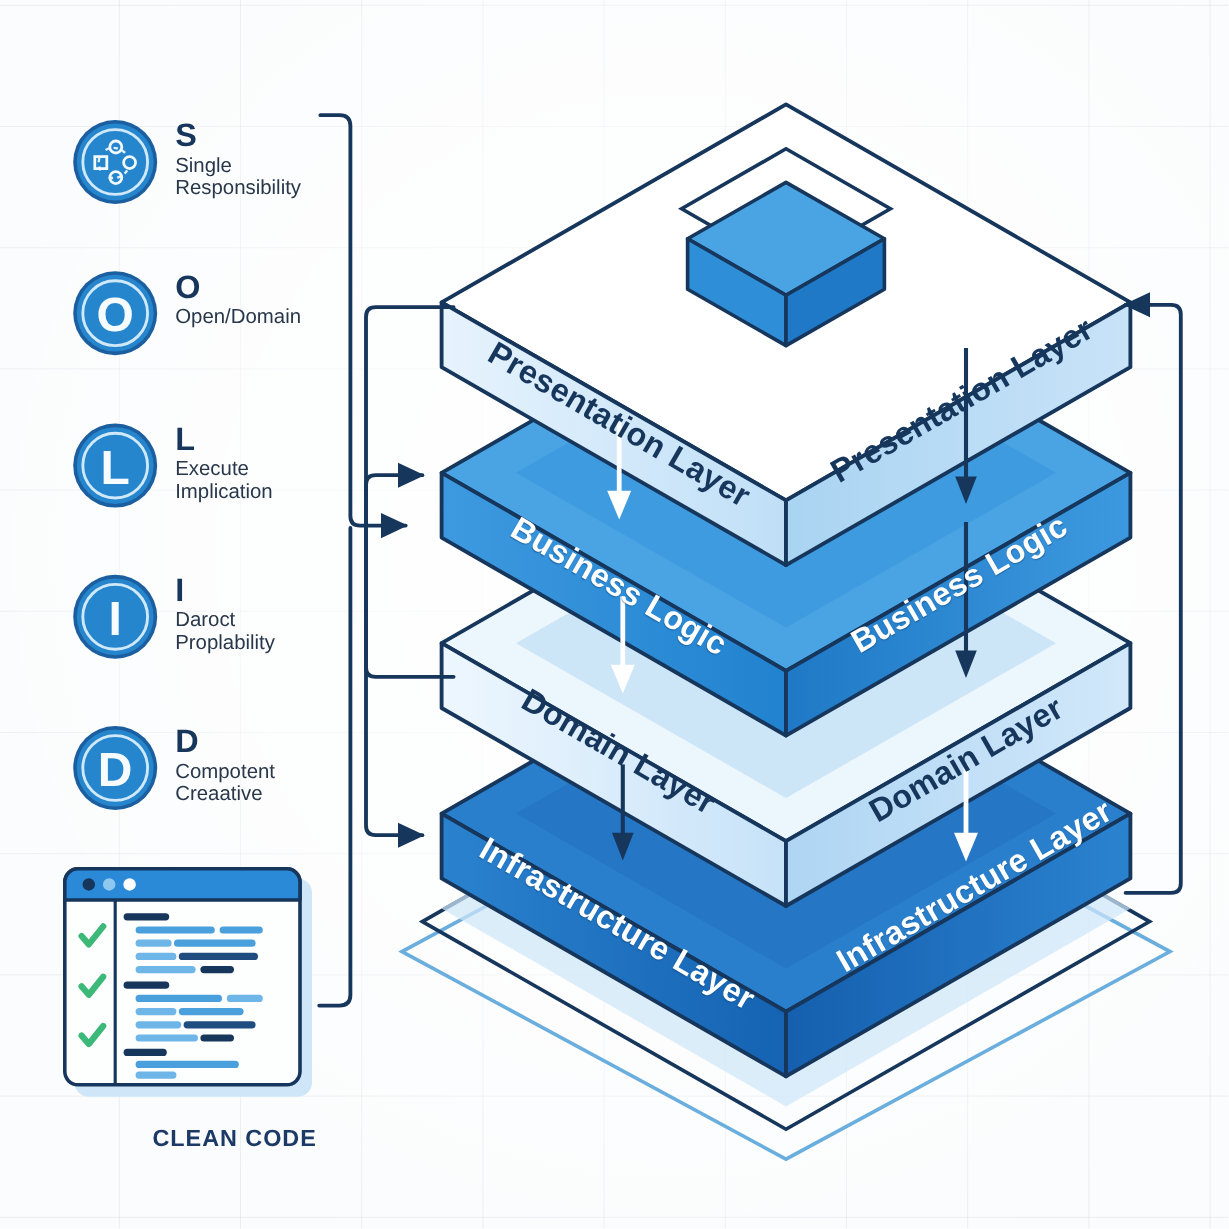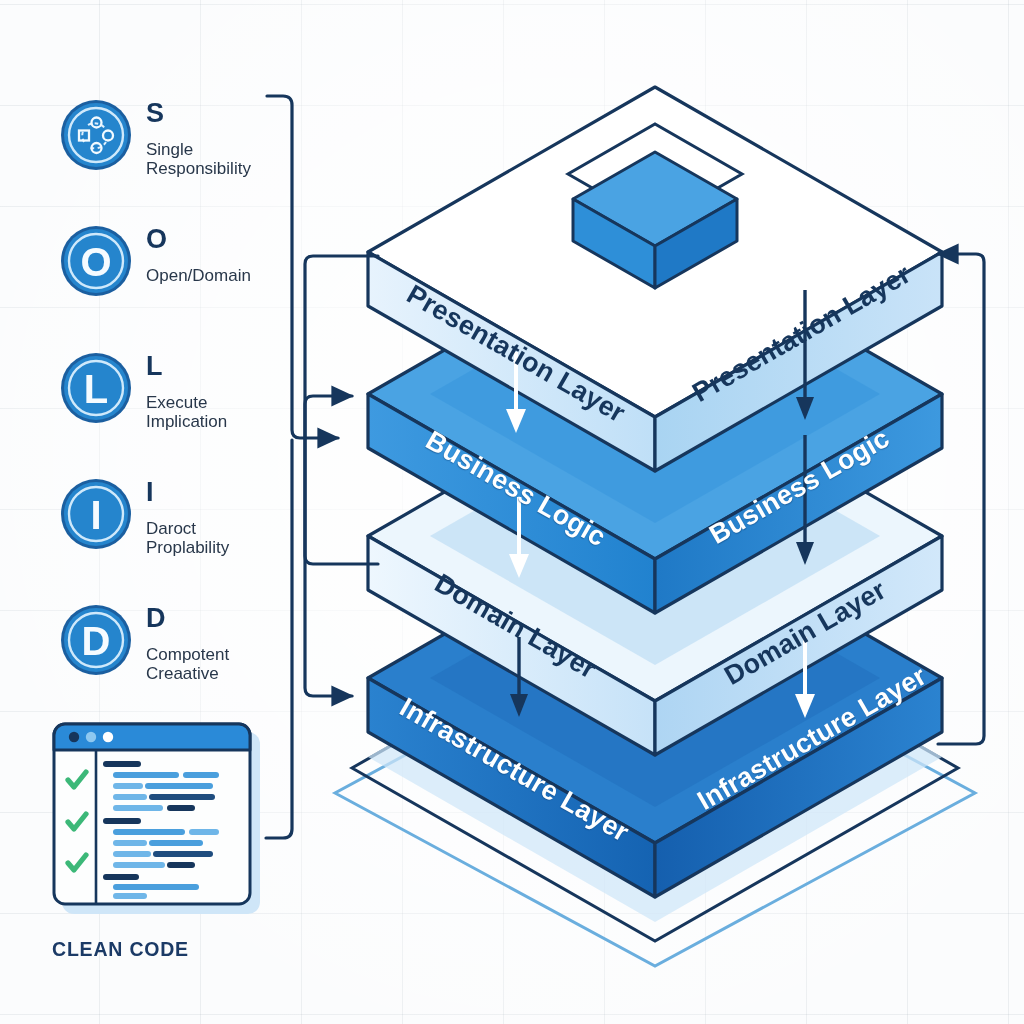--- a/index.html
+++ b/index.html
@@ -56,37 +56,37 @@
     font-size: 27px;
     font-weight: bold;
     color: #16365c;
     line-height: 0.95;
     letter-spacing: 0.5px;
   }
   .solid-desc {
     font-size: 17px;
     color: #28374a;
     line-height: 1.14;
-    margin-top: 13px;
+    margin-top: 1px;
     max-width: 130px;
   }
   
   #code-window {
     position: absolute;
     left: 52px;
     top: 722px;
     width: 212px;
     height: 196px;
   }
   #clean-code-label {
     position: absolute;
     left: 52px;
     top: 938px;
     width: 212px;
-    text-align: left;
+    text-align: right;
     font-size: 19.5px;
     font-weight: bold;
     color: #1b3a66;
     letter-spacing: 0.8px;
   }
   
   .iso-label {
     position: absolute;
     font-size: 27px;
     font-weight: bold;

